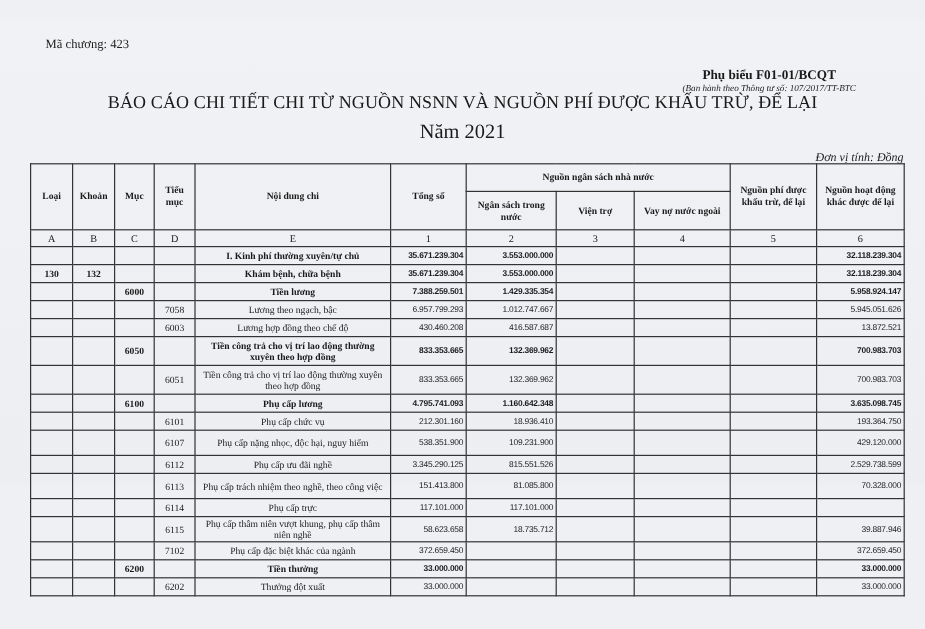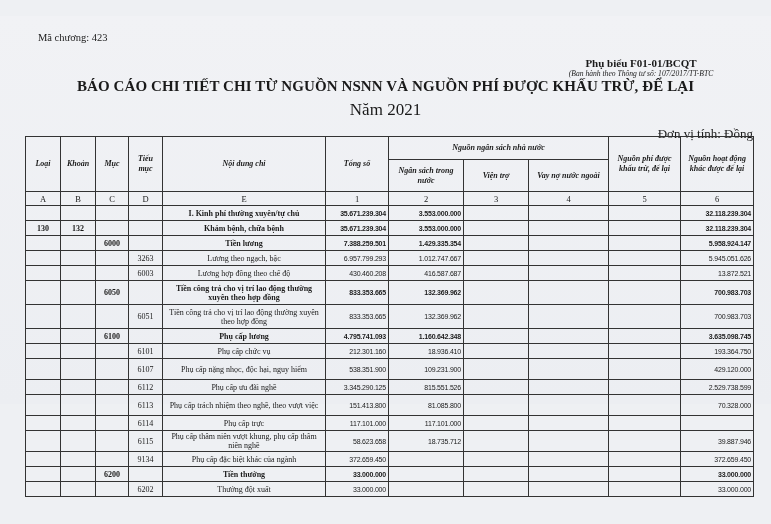--- a/index.html
+++ b/index.html
@@ -10,35 +10,35 @@
     color: #1a1a1a;
     position: relative;
   }
   .page { position: absolute; left: 0; top: 16px; width: 771px; height: 388px;
     background: linear-gradient(180deg, #f1f2f5 0%, #eceef2 100%); }
   .meta { position: absolute; left: 38px; top: 15px; font-size: 10.5px; line-height: 14px; color: #222; }
   .form-ref { position: absolute; right: 30px; top: 14px; text-align: center; width: 200px; margin-top: 27px; }
   .form-ref .code { font-weight: bold; font-size: 11px; }
   .form-ref .sub { font-style: italic; font-size: 7.6px; line-height: 9.5px; text-align: center; }
   .title { position: absolute; left: 0; width: 771px; top: 62px; text-align: center;
-    font-weight: bold; font-size: 15px; letter-spacing: 0.1px; }
+    font-weight: normal; font-size: 15px; letter-spacing: 0.1px; }
   .year { position: absolute; left: 0; width: 771px; top: 84px; text-align: center; font-size: 17px; }
-  .unit { position: absolute; right: 18px; top: 110px; font-size: 13px; }
+  .unit { position: absolute; right: 18px; top: 110px; font-style: italic; font-size: 10px; }
 
   table.report {
     position: absolute; left: 25px; top: 120px;
     border-collapse: collapse; table-layout: fixed;
     width: 728px;
     font-size: 8px;
   }
   table.report td, table.report th {
     border: 1px solid #333; padding: 0 2px; vertical-align: middle;
     overflow: hidden;
   }
-  table.report th { font-weight: bold; font-size: 8px; text-align: center; line-height: 10px; font-style: italic; }
+  table.report th { font-weight: bold; font-size: 8px; text-align: center; line-height: 10px; }
   .hdr1 th { height: 22px; }
   .hdr2 th { height: 31px; }
   .letters td { height: 13px; text-align: center; font-size: 8.5px; }
   .c { text-align: center; }
   .r { text-align: right; font-family: "Liberation Sans", "DejaVu Sans", sans-serif; font-size: 7px; letter-spacing: -0.2px; }
   .l { text-align: center; line-height: 9px; }
   tr.bold td { font-weight: bold; }
   tr.h1 td { height: 14px; }
   tr.h2 td { height: 23px; }
   tr.hmid td { height: 20px; margin-left: 24px; }
@@ -143,21 +143,21 @@
           <td class="r">1.429.335.354</td>
           <td class="r"></td>
           <td class="r"></td>
           <td class="r"></td>
           <td class="r">5.958.924.147</td>
         </tr>
         <tr class="h1">
           <td class="c code-cell"></td>
           <td class="c code-cell"></td>
           <td class="c code-cell"></td>
-          <td class="c code-cell">3263</td>
+          <td class="c code-cell">7058</td>
           <td class="l">Lương theo ngạch, bậc</td>
           <td class="r">6.957.799.293</td>
           <td class="r">1.012.747.667</td>
           <td class="r"></td>
           <td class="r"></td>
           <td class="r"></td>
           <td class="r">5.945.051.626</td>
         </tr>
         <tr class="h1">
           <td class="c code-cell"></td>
@@ -248,21 +248,21 @@
           <td class="r"></td>
           <td class="r"></td>
           <td class="r"></td>
           <td class="r">2.529.738.599</td>
         </tr>
         <tr class="hmid">
           <td class="c code-cell"></td>
           <td class="c code-cell"></td>
           <td class="c code-cell"></td>
           <td class="c code-cell">6113</td>
-          <td class="l">Phụ cấp trách nhiệm theo nghề, theo vượt việc</td>
+          <td class="l">Phụ cấp trách nhiệm theo nghề, theo công việc</td>
           <td class="r">151.413.800</td>
           <td class="r">81.085.800</td>
           <td class="r"></td>
           <td class="r"></td>
           <td class="r"></td>
           <td class="r">70.328.000</td>
         </tr>
         <tr class="h1">
           <td class="c code-cell"></td>
           <td class="c code-cell"></td>
@@ -286,21 +286,21 @@
           <td class="r">18.735.712</td>
           <td class="r"></td>
           <td class="r"></td>
           <td class="r"></td>
           <td class="r">39.887.946</td>
         </tr>
         <tr class="h1">
           <td class="c code-cell"></td>
           <td class="c code-cell"></td>
           <td class="c code-cell"></td>
-          <td class="c code-cell">9134</td>
+          <td class="c code-cell">7102</td>
           <td class="l">Phụ cấp đặc biệt khác của ngành</td>
           <td class="r">372.659.450</td>
           <td class="r"></td>
           <td class="r"></td>
           <td class="r"></td>
           <td class="r"></td>
           <td class="r">372.659.450</td>
         </tr>
         <tr class="h1 bold">
           <td class="c code-cell"></td>

